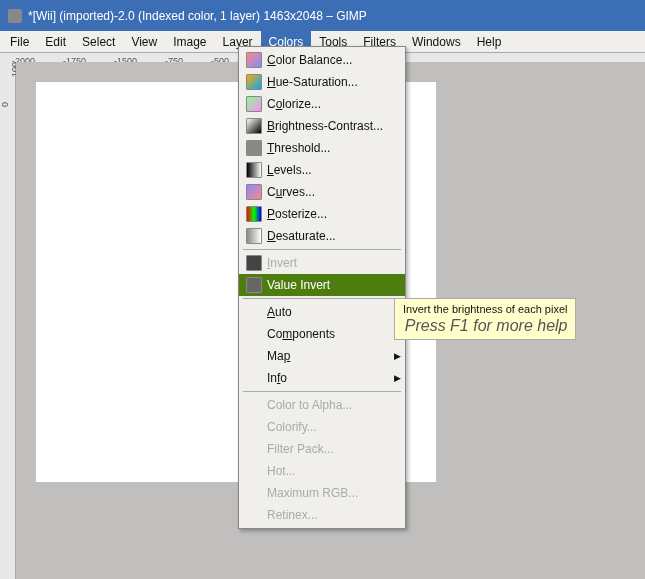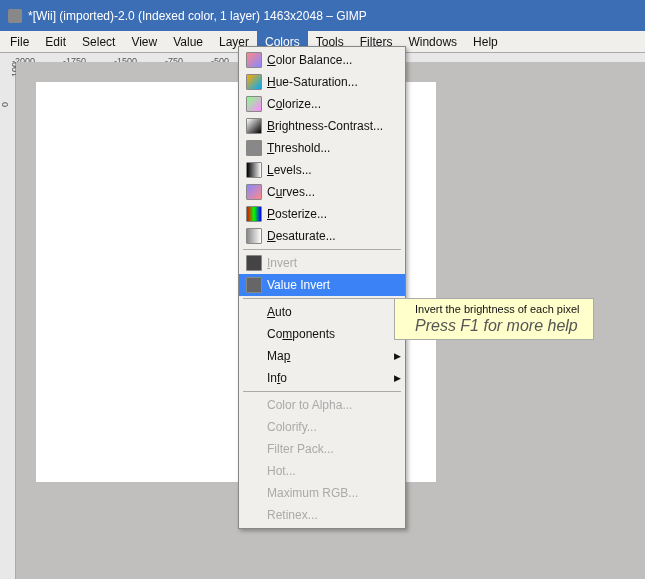--- a/index.html
+++ b/index.html
@@ -114,21 +114,21 @@
       display: flex;
       align-items: center;
       padding: 2px 4px 2px 6px;
       cursor: pointer;
       height: 22px;
       font-size: 12px;
       color: #111;
       white-space: nowrap;
     }
     .dropdown-item.highlighted {
-      background: #3b82f6;
+      background: #4d7c0f;
       color: white;
     }
     .dropdown-item.disabled {
       color: #aaa;
       cursor: default;
     }
     .dropdown-item .item-icon {
       width: 18px;
       height: 18px;
       margin-right: 4px;
@@ -157,21 +157,21 @@
       margin-left: auto;
     }
 
     
     .tooltip-box {
       position: absolute;
       top: 298px;
       left: 394px;
       background: #ffffcc;
       border: 1px solid #aaa;
-      padding: 4px 20px;
+      padding: 4px 8px;
       font-size: 11px;
       color: #111;
       z-index: 200;
       max-width: 200px;
       text-align: right;
     }
     .tooltip-box .tooltip-main {
       font-size: 11px;
       margin-bottom: 2px;
       white-space: nowrap;
@@ -218,21 +218,21 @@
   <div class="menu-item">
     <span>Edit</span>
   </div>
   <div class="menu-item">
     <span>Select</span>
   </div>
   <div class="menu-item">
     <span>View</span>
   </div>
   <div class="menu-item">
-    <span>Value</span>
+    <span>Image</span>
   </div>
   <div class="menu-item">
     <span>Layer</span>
   </div>
   <div class="menu-item active">
     <span>Colors</span>
   </div>
   <div class="menu-item">
     <span>Tools</span>
   </div>

